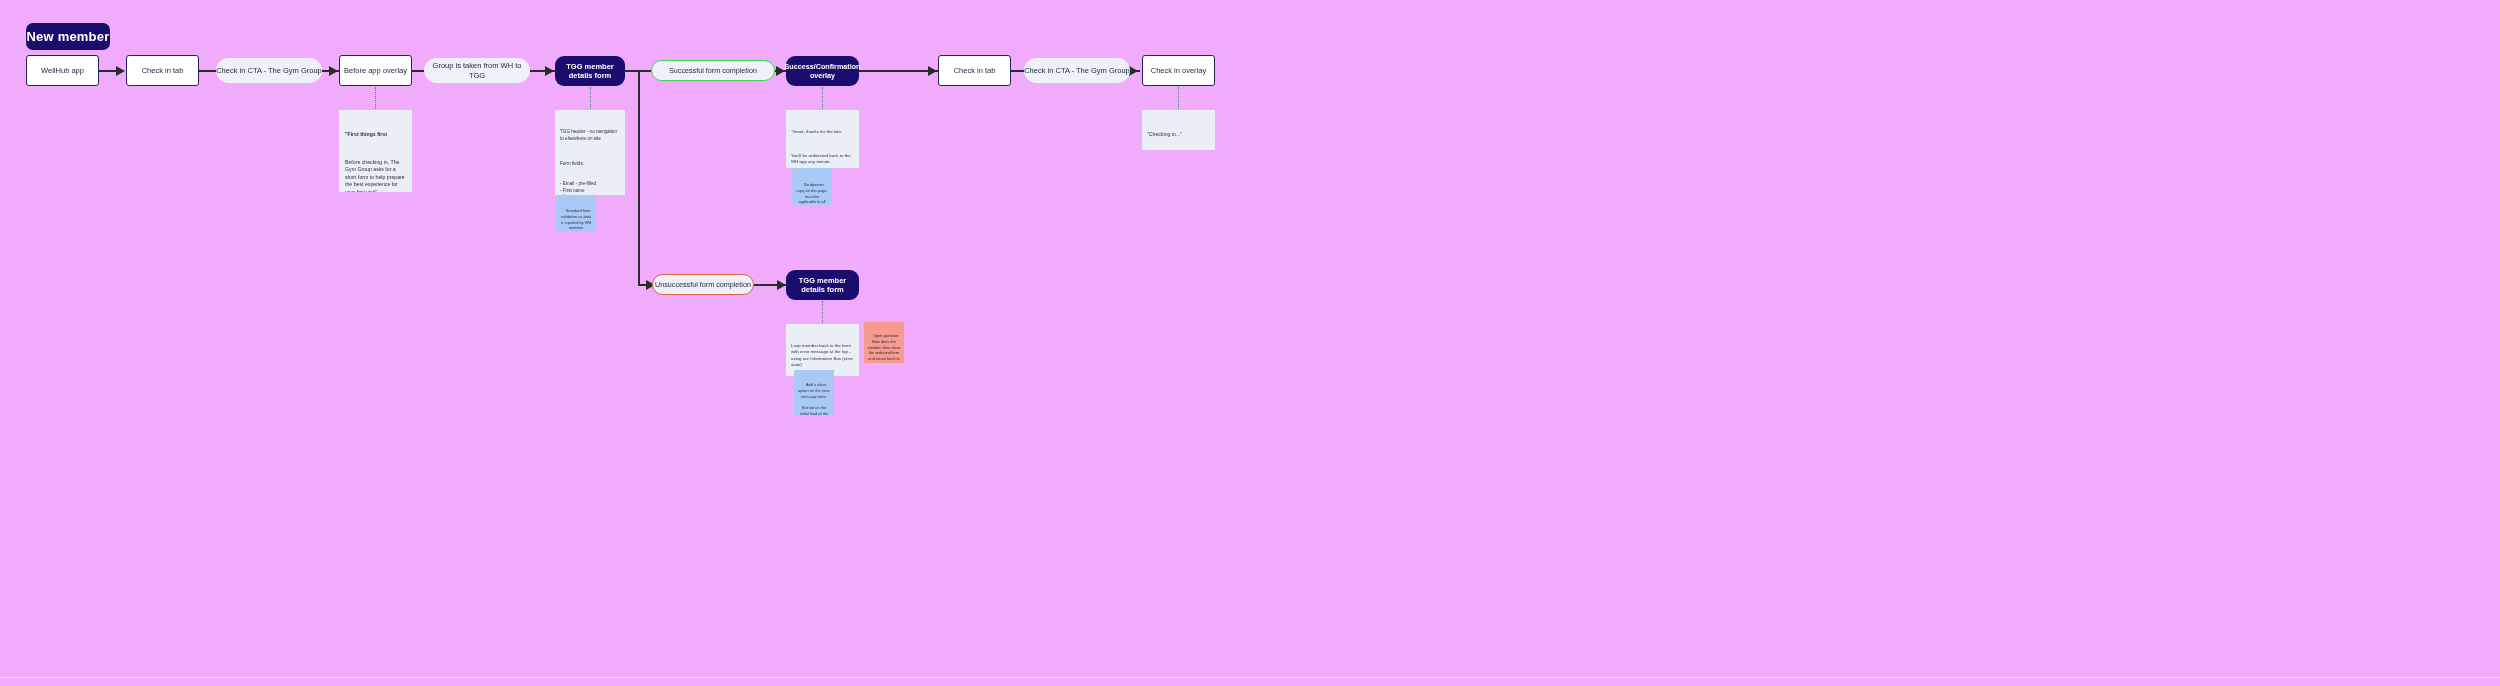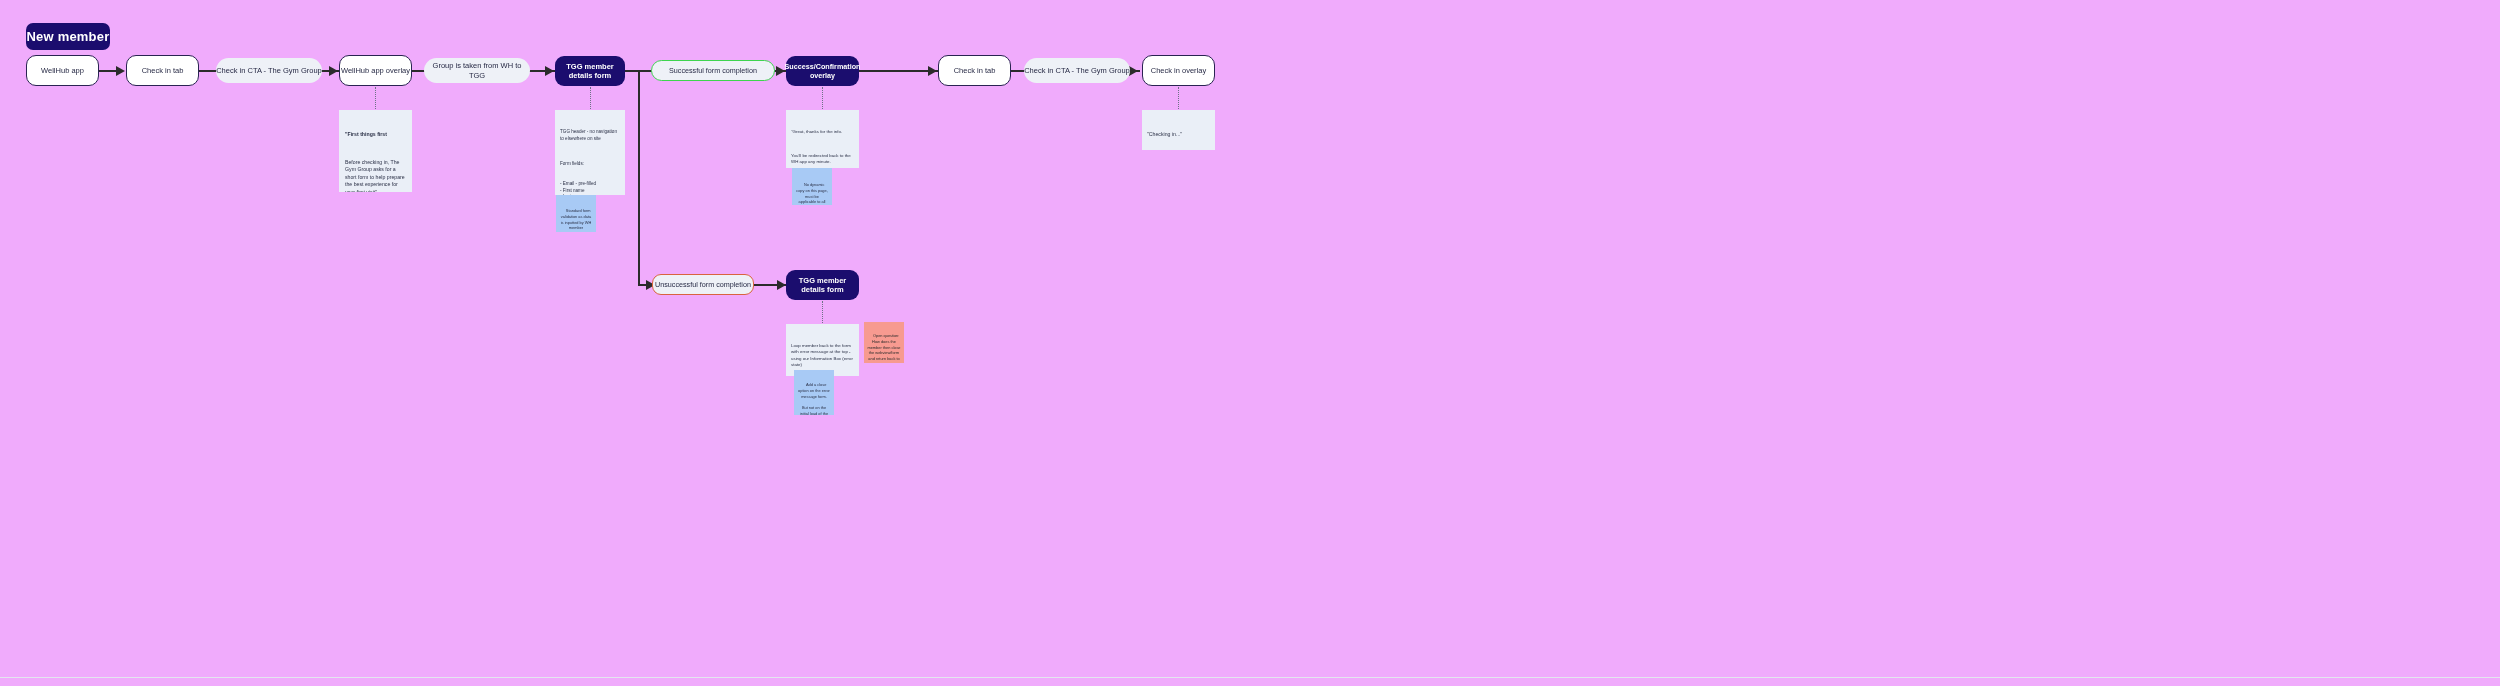--- a/index.html
+++ b/index.html
@@ -38,21 +38,21 @@
     box-sizing: border-box;
     display: flex;
     align-items: center;
     justify-content: center;
     text-align: center;
     line-height: 1.25;
   }
   .node-outline {
     background: #ffffff;
     border: 1.6px solid #2a2352;
-    border-radius: 10px;
+    border-radius: 3px;
     color: #272a45;
   }
   .node-filled {
     background: #1b0d6e;
     border-radius: 9px;
     color: #ffffff;
     font-weight: bold;
   }
   .node-pill {
     background: #eef1f7;
@@ -171,21 +171,21 @@
 
   <div class="node node-outline" style="left:126px; top:55px; width:73px; height:31px; font-size:7.5px;">
     <span>Check in tab</span>
   </div>
 
   <div class="node node-pill" style="left:216px; top:58px; width:106px; height:25px; font-size:7.5px;">
     <span>Check in CTA - The Gym Group</span>
   </div>
 
   <div class="node node-outline" style="left:339px; top:55px; width:73px; height:31px; font-size:7.5px;">
-    <span>WellHub app overlay</span>
+    <span>Before app overlay</span>
   </div>
 
   <div class="node node-pill" style="left:424px; top:58px; width:106px; height:25px; font-size:7.5px;">
     <span>Group is taken from WH to TGG</span>
   </div>
 
   <div class="node node-filled" style="left:555px; top:56px; width:70px; height:30px; font-size:7.5px; white-space:pre-line;">
     <span>TGG member
 details form</span>
   </div>
@@ -204,21 +204,21 @@
   </div>
 
   <div class="node node-pill" style="left:1024px; top:58px; width:106px; height:25px; font-size:7.5px;">
     <span>Check in CTA - The Gym Group</span>
   </div>
 
   <div class="node node-outline" style="left:1142px; top:55px; width:73px; height:31px; font-size:7.5px;">
     <span>Check in overlay</span>
   </div>
 
-  <div class="node node-pill-red" style="left:652px; top:274px; width:102px; height:21px; font-size:7.2px;border-radius:9px;">
+  <div class="node node-pill-red" style="left:652px; top:274px; width:102px; height:21px; font-size:7.2px;">
     <span>Unsuccessful form completion</span>
   </div>
 
   <div class="node node-filled" style="left:786px; top:270px; width:73px; height:30px; font-size:7.5px; white-space:pre-line;">
     <span>TGG member
 details form</span>
   </div>
 
   <div class="dotted" style="left:375px; top:87px; height:22px;"></div>
   <div class="dotted" style="left:590px; top:87px; height:22px;"></div>

